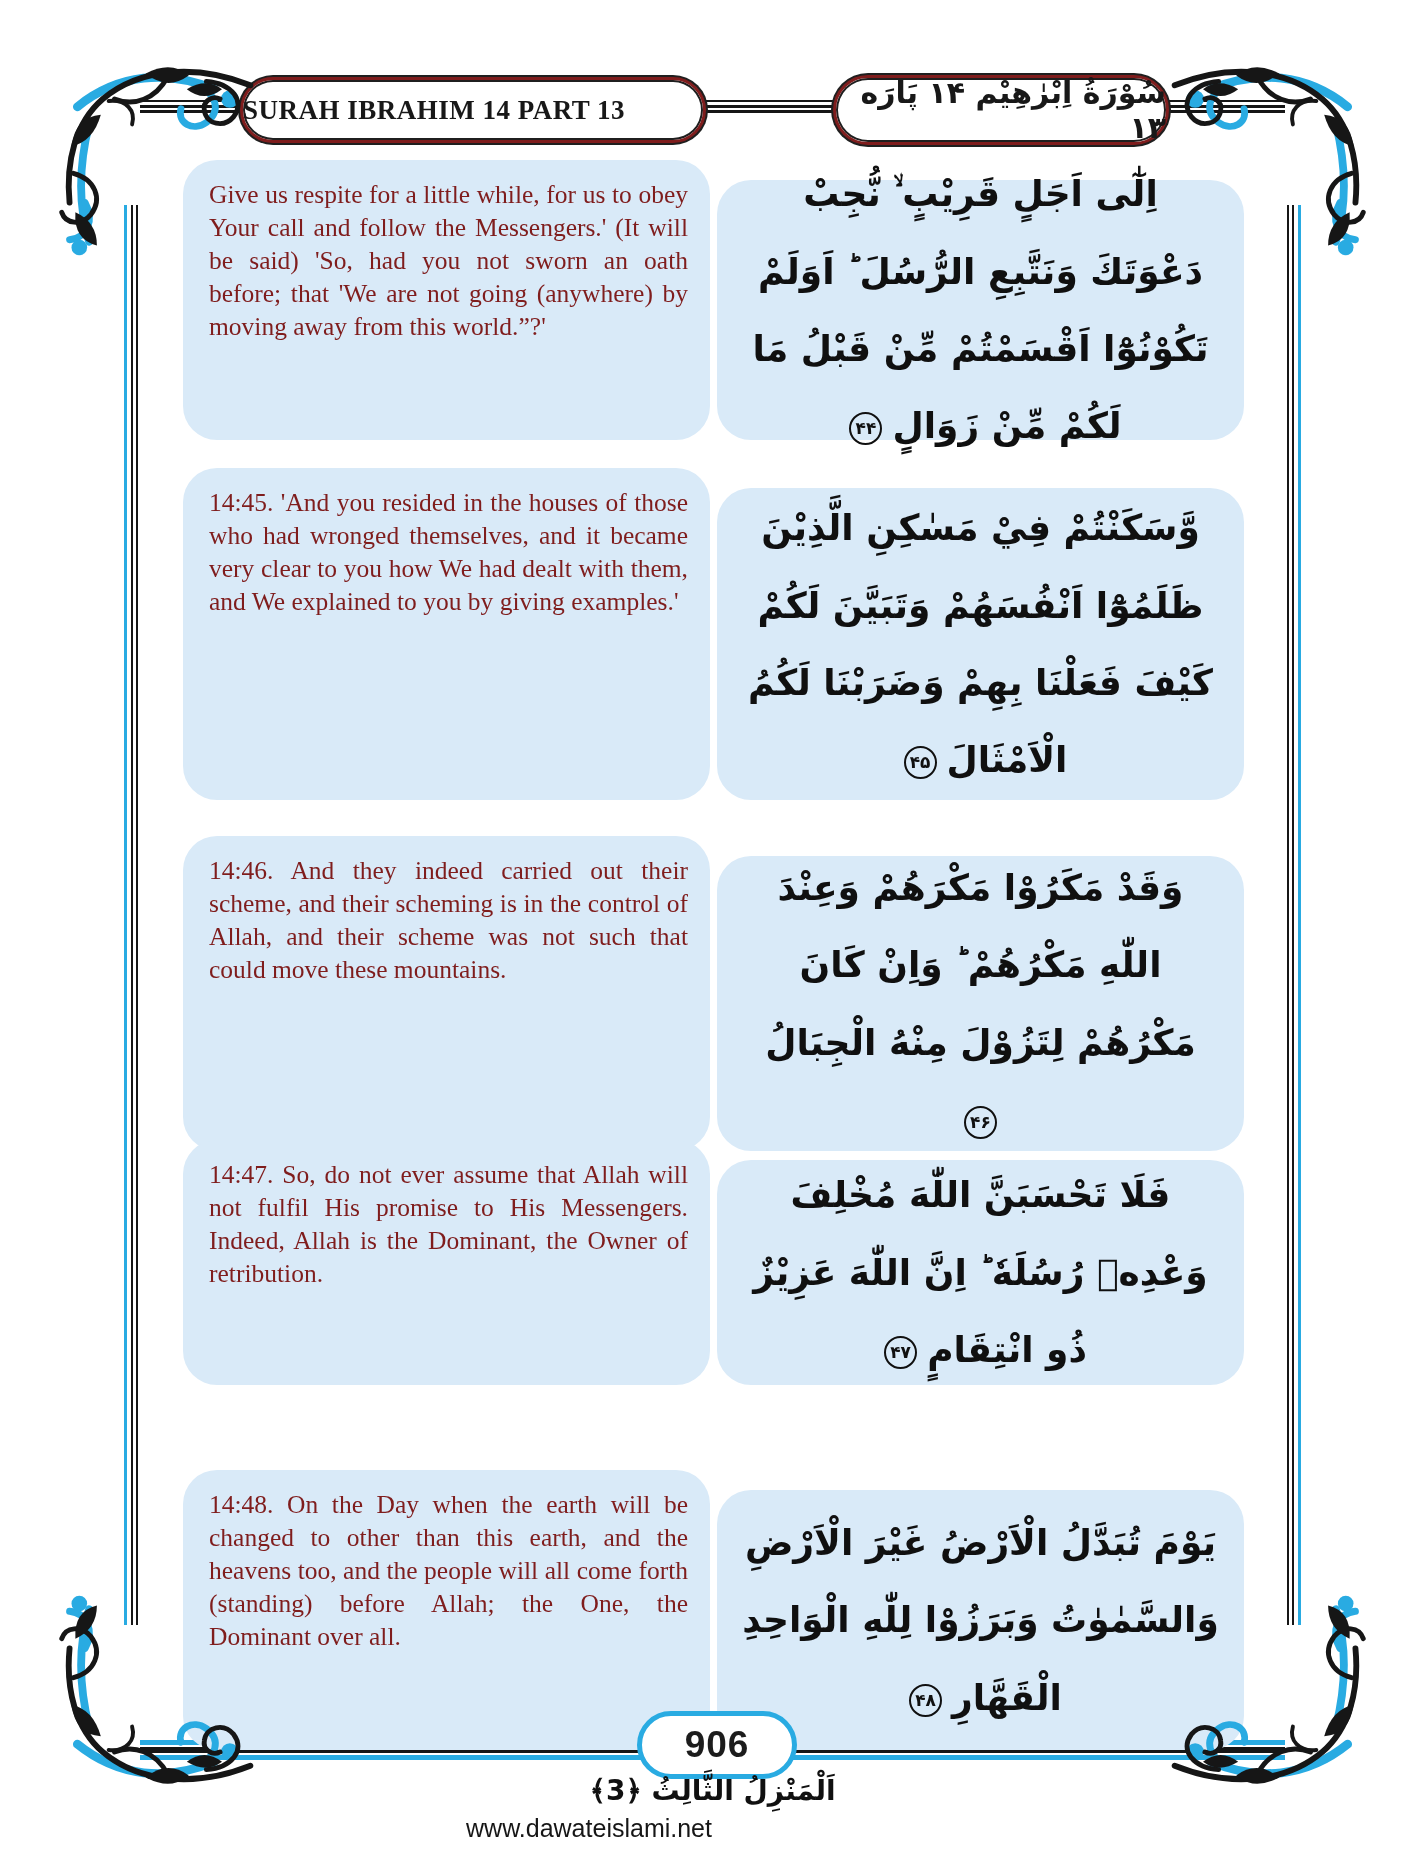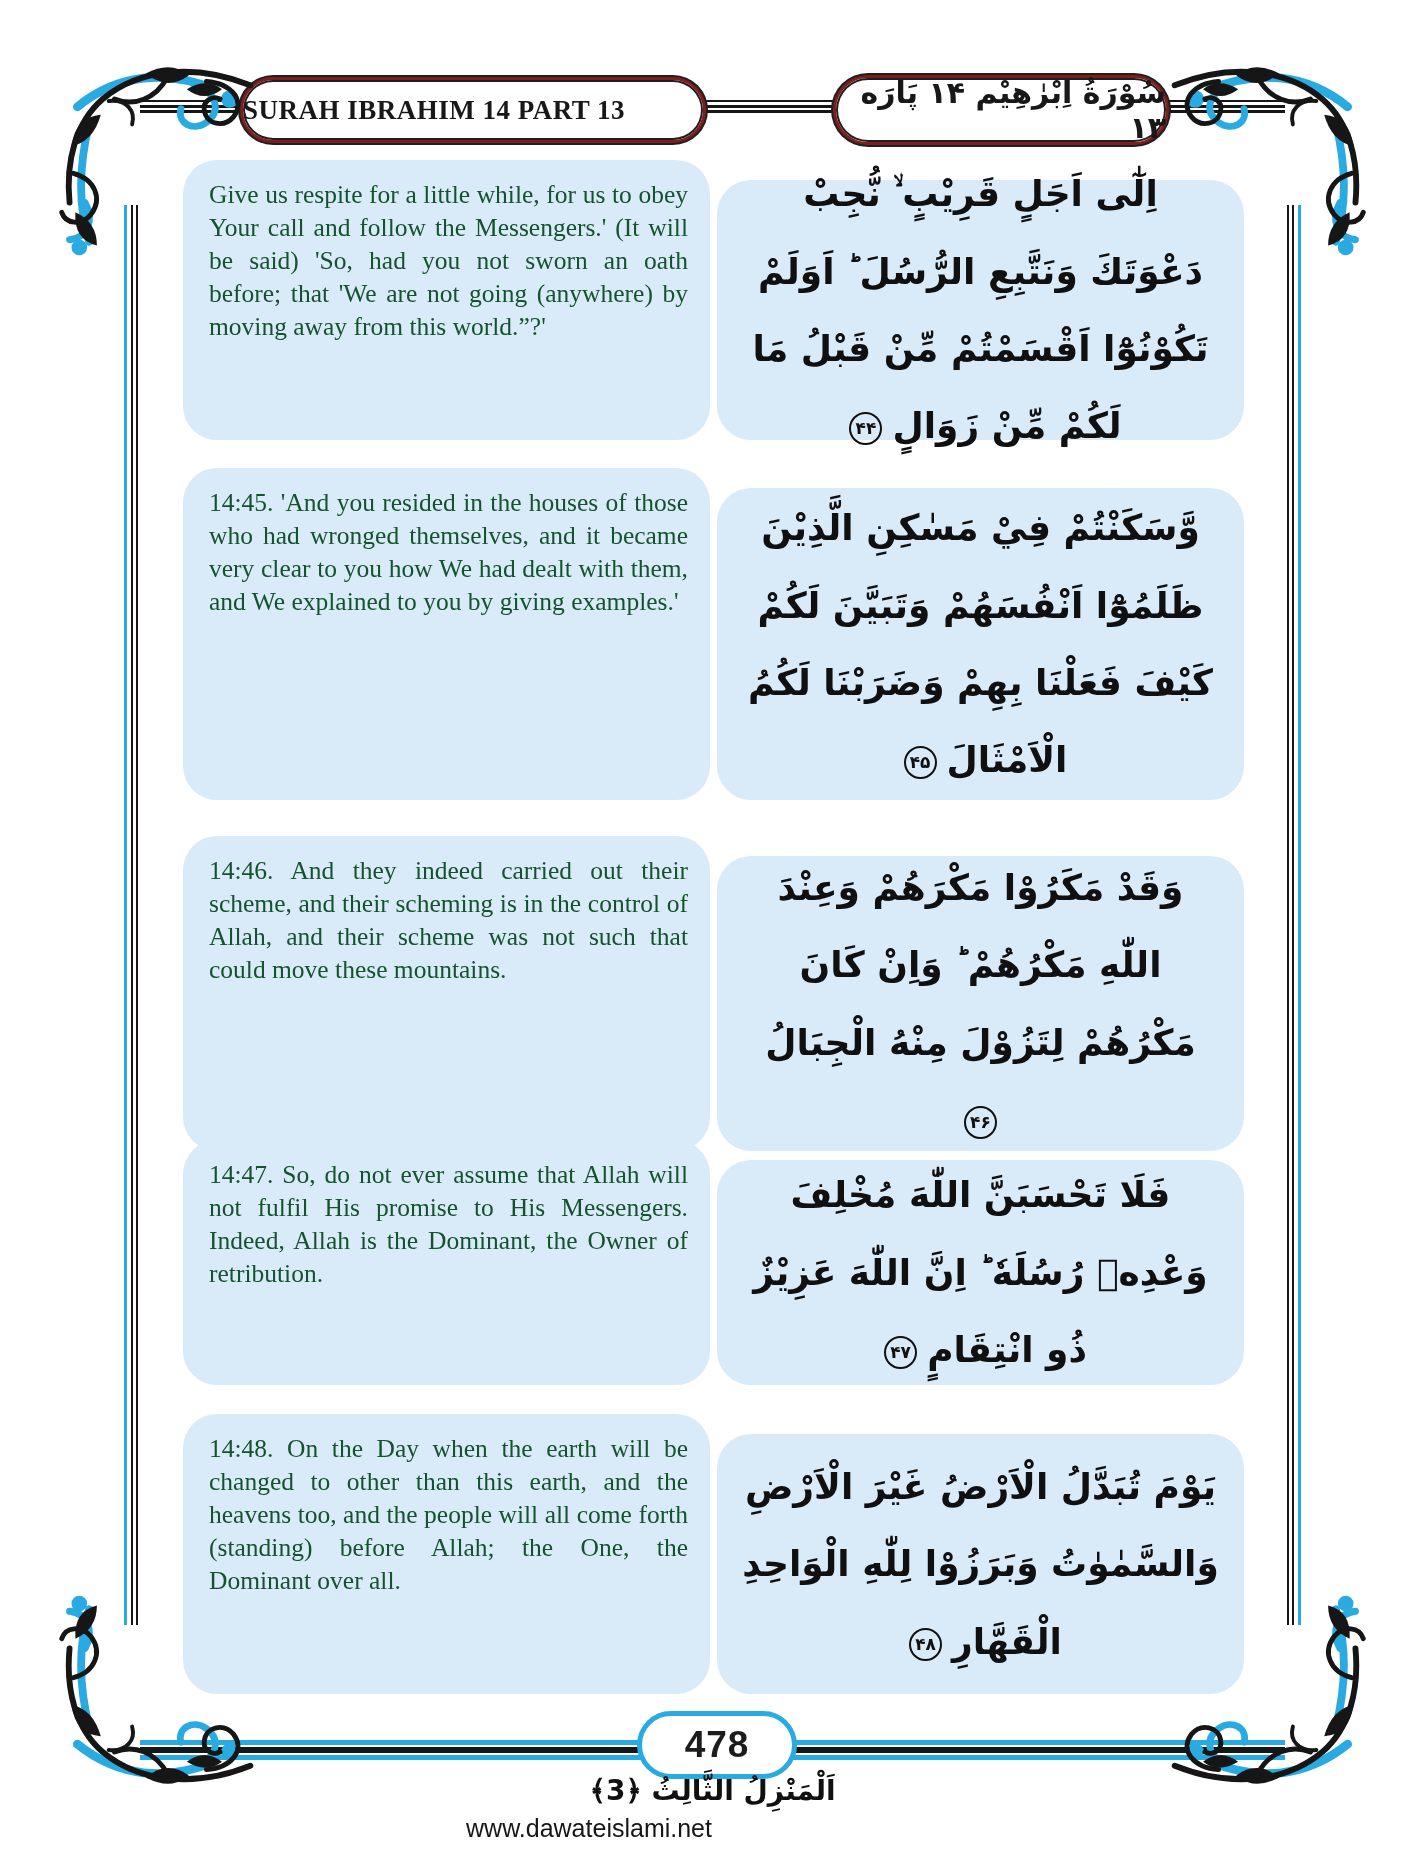--- a/index.html
+++ b/index.html
@@ -40,21 +40,21 @@
       display:flex;align-items:center;justify-content:flex-start;}
   .pill-left{left:240px;top:77px;width:460px;height:60px;}
   .pill-left span{font-weight:bold;font-size:27px;letter-spacing:.5px;color:#181818;}
   .pill-right{left:833px;top:75px;width:330px;height:64px;}
   .pill-right span{font-family:"DejaVu Sans",sans-serif;font-weight:bold;font-size:30px;color:#181818;direction:rtl;}
 
   
   .vrow{position:absolute;left:183px;width:1061px;z-index:2;}
   .box{position:absolute;top:0;bottom:0;background:#d9eaf8;border-radius:34px;}
   .en-box{left:0;width:527px;padding:18px 22px 0 26px;box-sizing:border-box;
-      font-size:25.5px;line-height:33px;text-align:justify;color:#14532d;}
+      font-size:25.5px;line-height:33px;text-align:justify;color:#7f1d1d;}
   .en-box b{font-weight:normal;}
   .ar-box{left:534px;width:527px;display:flex;align-items:center;justify-content:center;
       padding:8px 24px;box-sizing:border-box;margin-top:20px;}
   .ar-text{font-family:"DejaVu Sans",sans-serif;direction:rtl;text-align:center;
       font-size:36px;font-weight:bold;line-height:2.15;color:#101010;}
   .vmark{display:inline-block;min-width:33px;height:33px;line-height:29px;border:2.5px solid #101010;
       border-radius:50%;font-size:17px;text-align:center;vertical-align:4px;margin:0 10px;padding:0 1px;
       box-sizing:border-box;}
 
   
@@ -151,29 +151,29 @@
   <div class="vrow" style="top:1140px;height:245px;">
     <div class="box en-box">
       <b>14:47.</b>
       <span>So, do not ever assume that Allah will not fulfil His promise to His Messengers. Indeed, Allah is the Dominant, the Owner of retribution.</span>
     </div>
     <div class="box ar-box">
       <div class="ar-text"><span>فَلَا تَحْسَبَنَّ اللّٰهَ مُخْلِفَ وَعْدِهٖ رُسُلَهٗ ؕ اِنَّ اللّٰهَ عَزِيْزٌ ذُو انْتِقَامٍ</span><span class="vmark">۴۷</span></div>
     </div>
   </div>
 
-  <div class="vrow" style="top:1414px;height:280px;">
+  <div class="vrow" style="top:1470px;height:280px;">
     <div class="box en-box">
       <b>14:48.</b>
       <span>On the Day when the earth will be changed to other than this earth, and the heavens too, and the people will all come forth (standing) before Allah; the One, the Dominant over all.</span>
     </div>
     <div class="box ar-box">
       <div class="ar-text"><span>يَوْمَ تُبَدَّلُ الْاَرْضُ غَيْرَ الْاَرْضِ وَالسَّمٰوٰتُ وَبَرَزُوْا لِلّٰهِ الْوَاحِدِ الْقَهَّارِ</span><span class="vmark">۴۸</span></div>
     </div>
   </div>
 
   <div class="page-pill">
-    <span>478</span>
+    <span>906</span>
   </div>
   <div class="manzil">اَلْمَنْزِلُ الثَّالِثُ ﴿3﴾</div>
   <div class="site">www.dawateislami.net</div>
 
 </div>
 
 </body></html>

